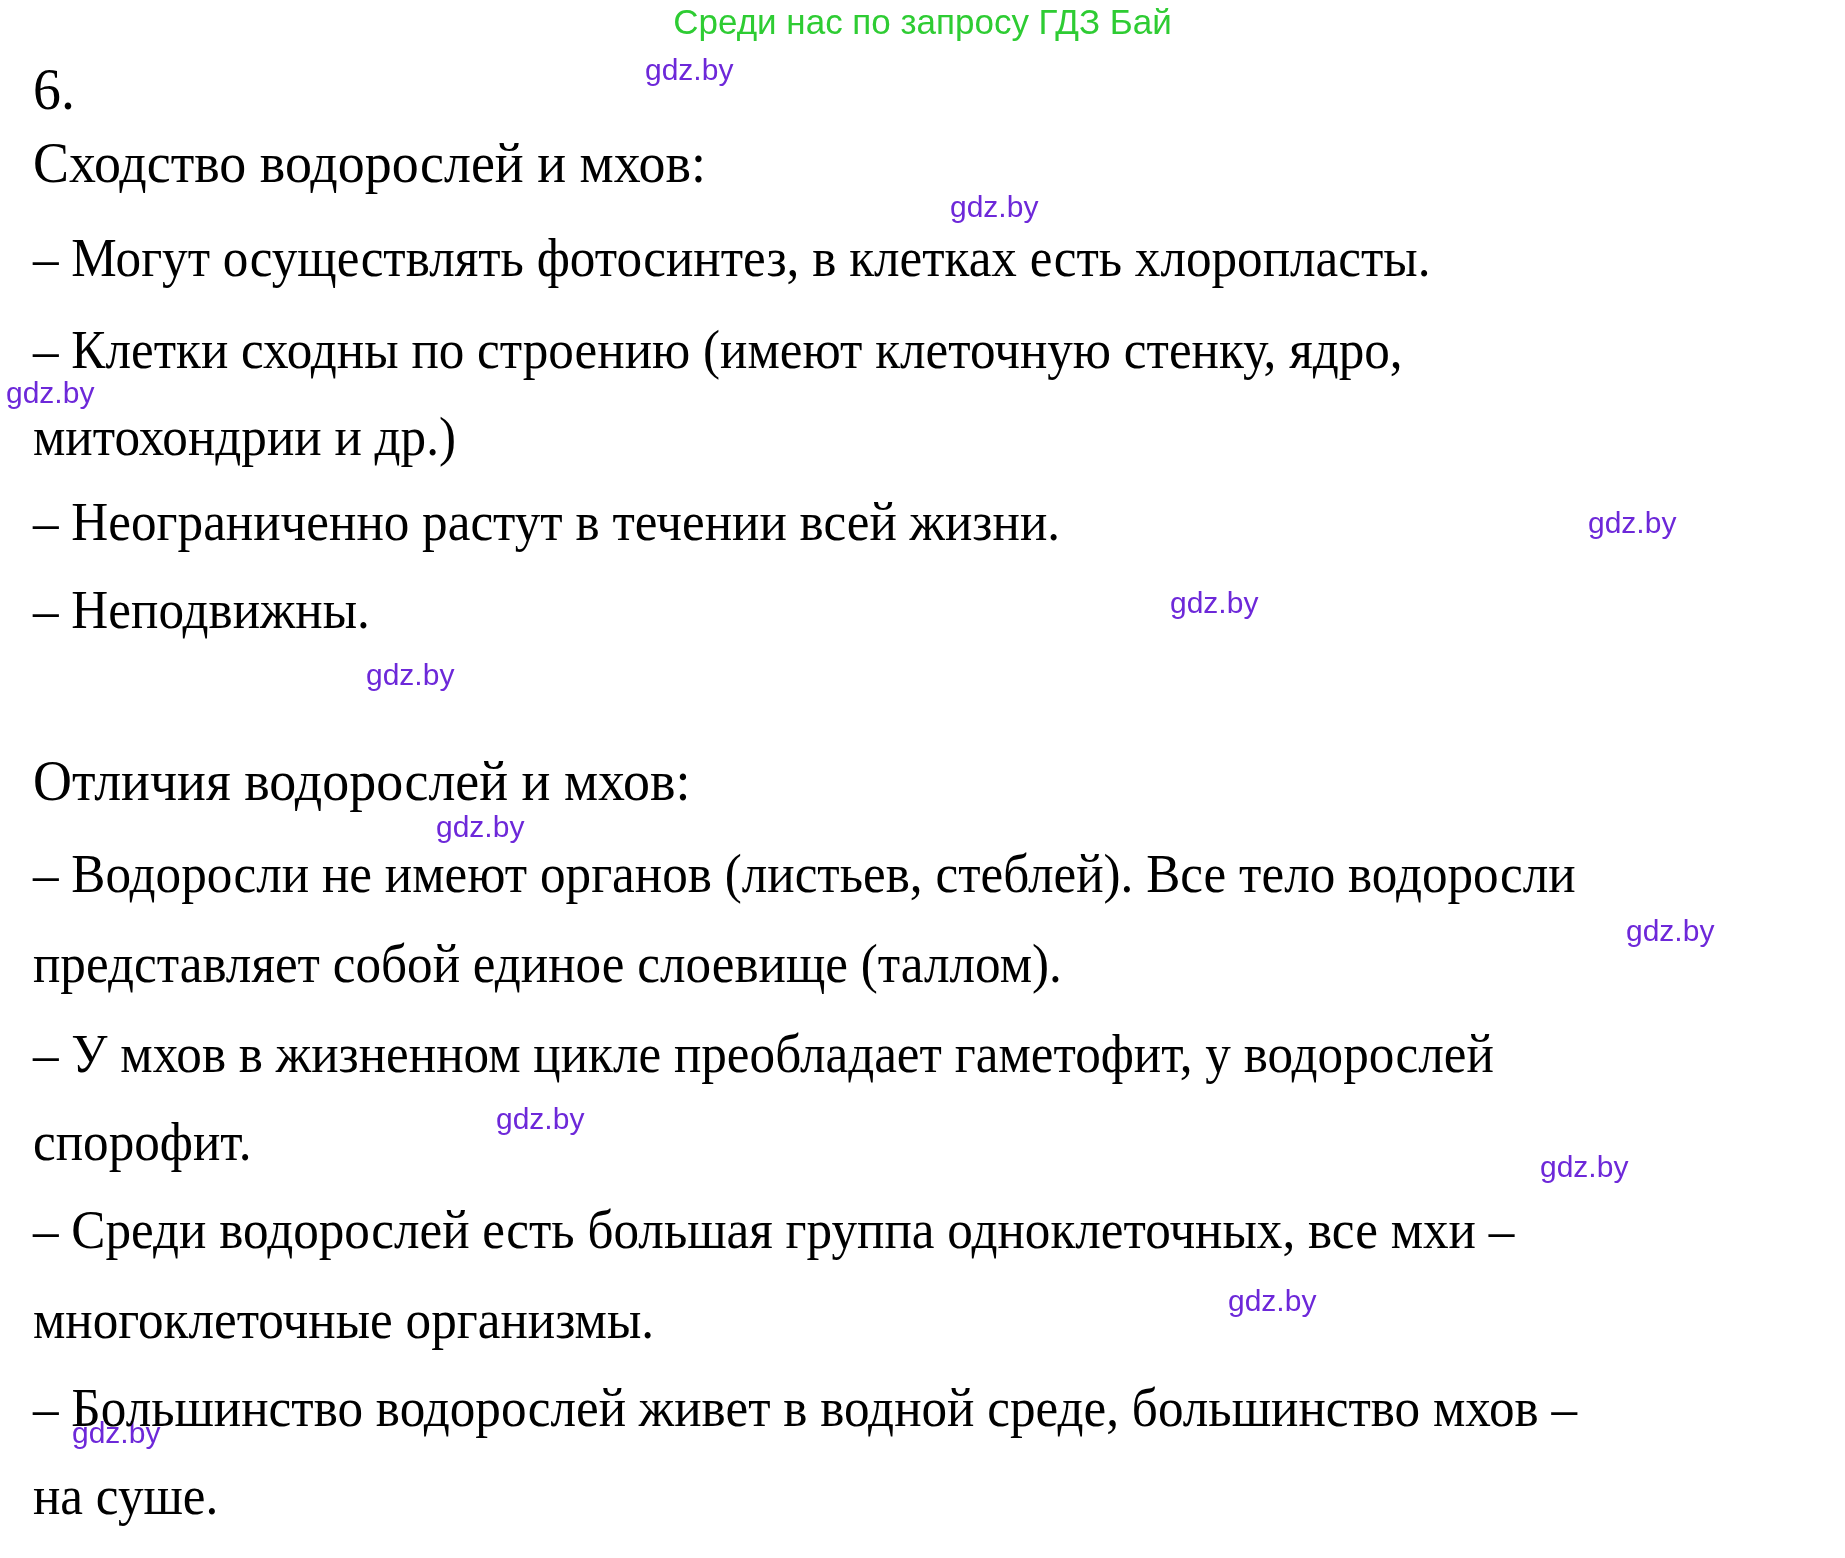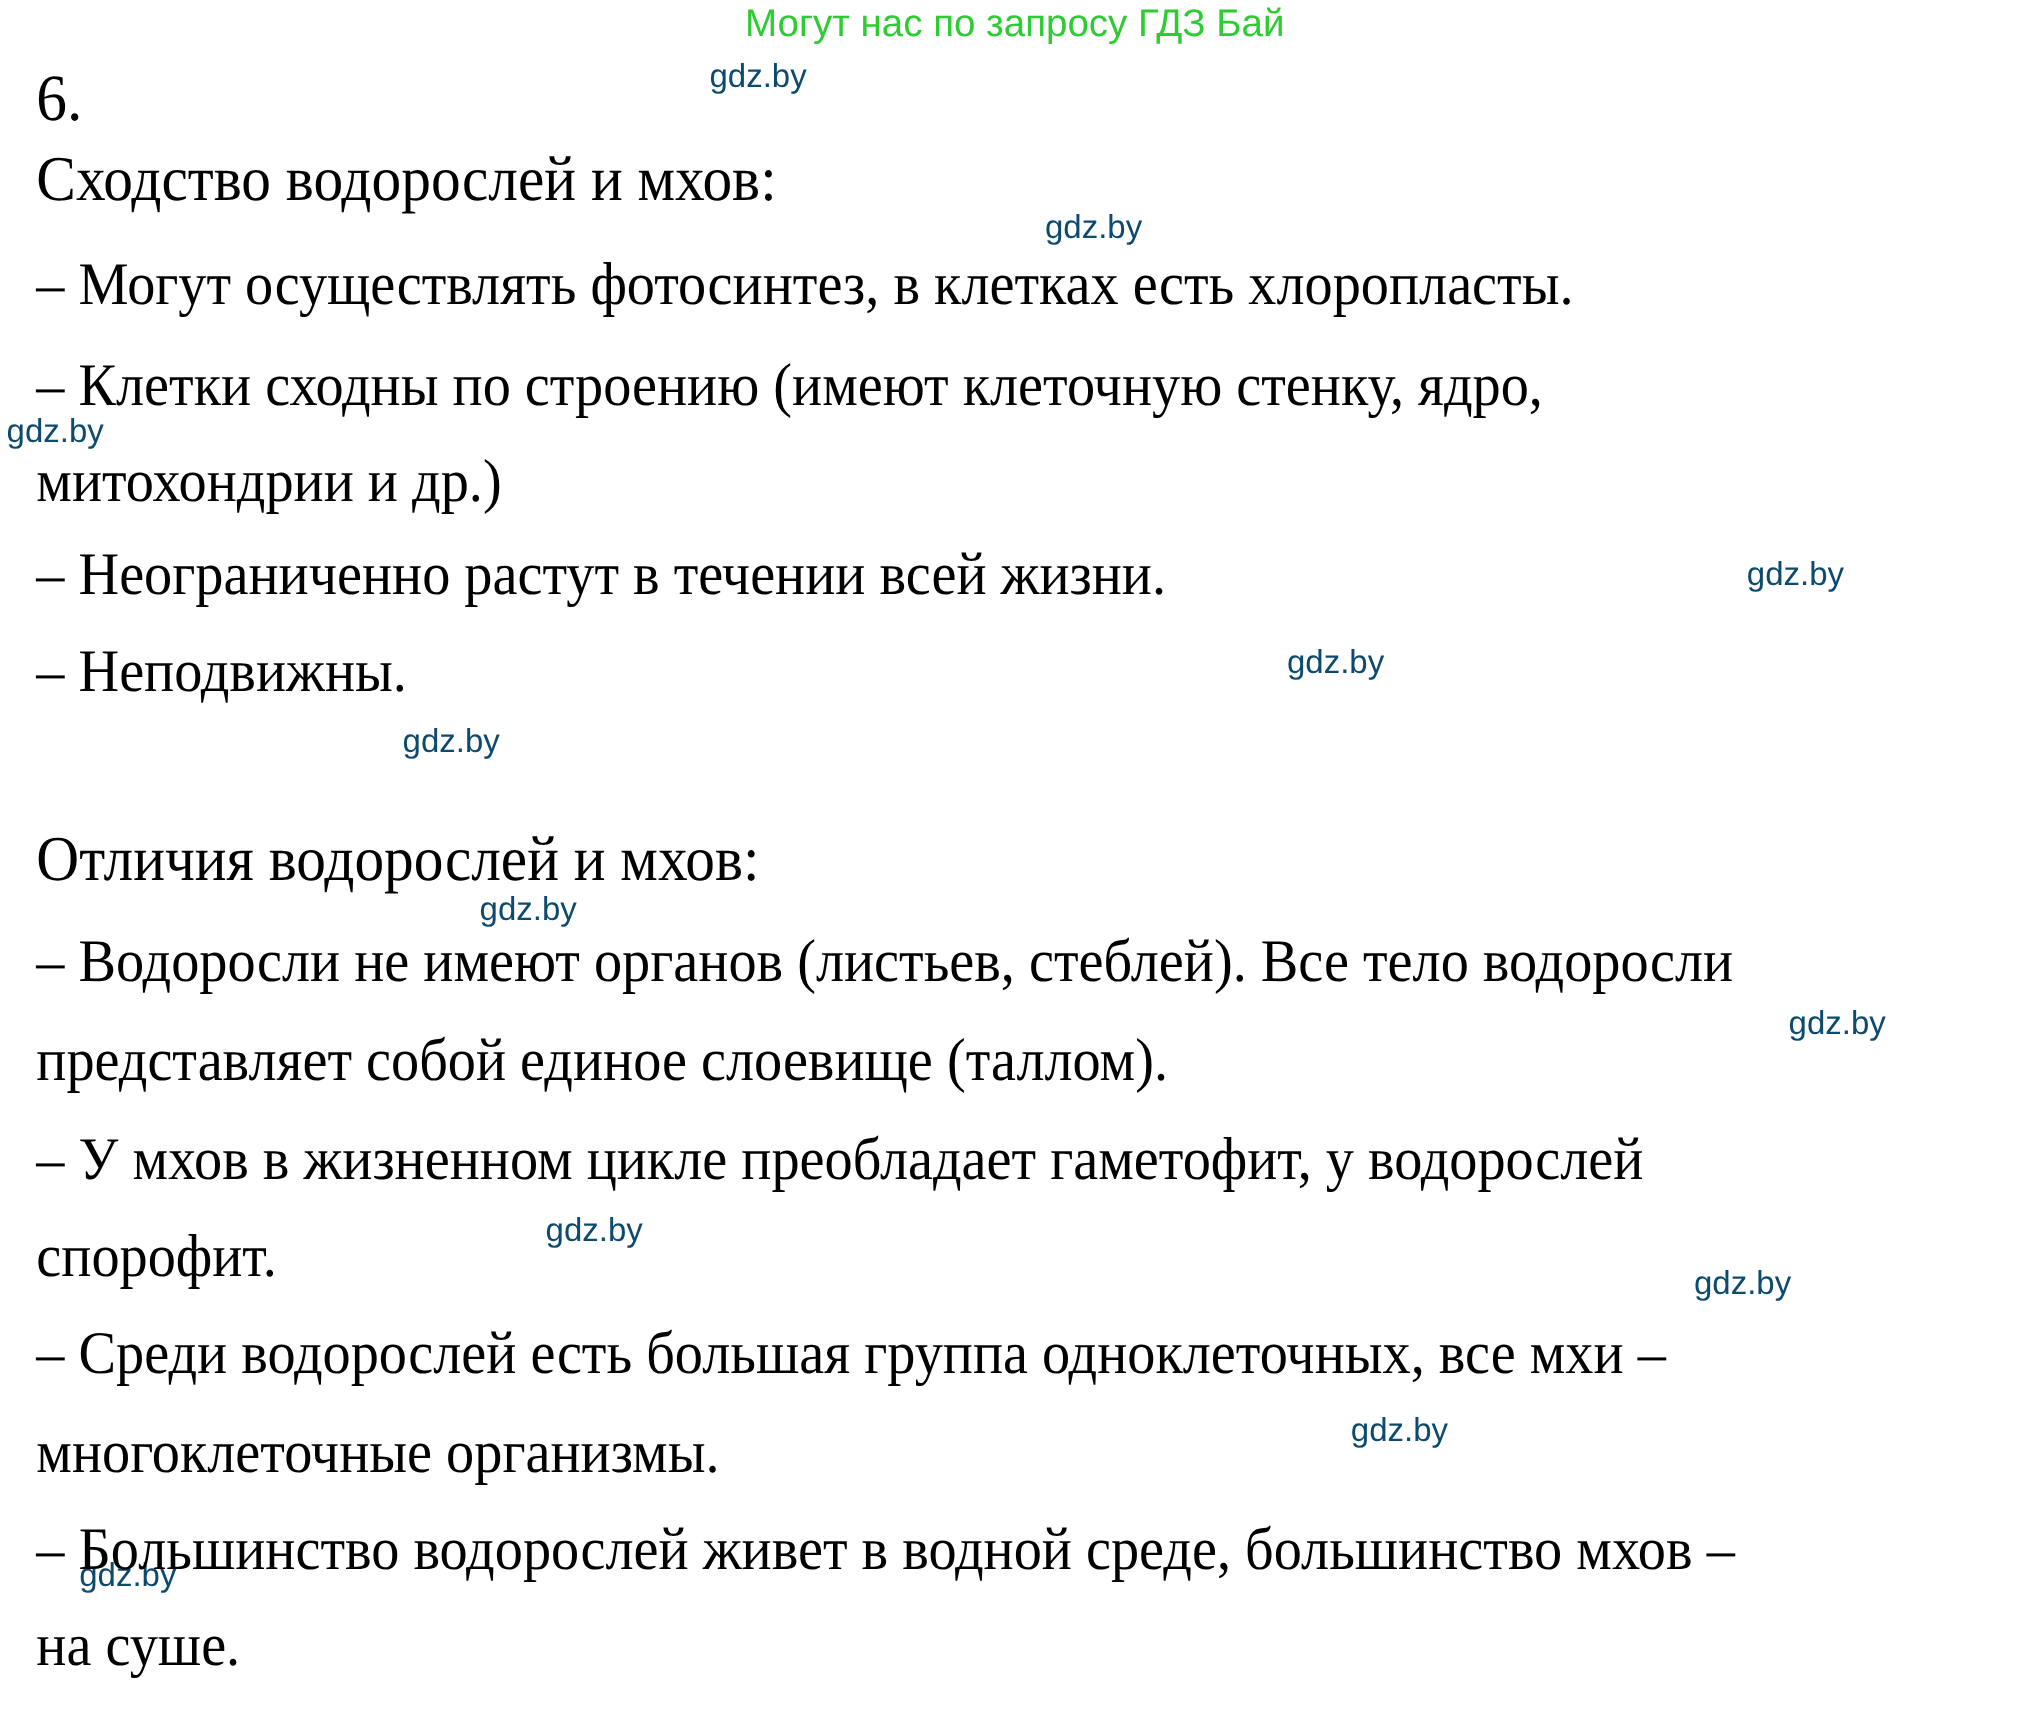--- a/index.html
+++ b/index.html
@@ -24,21 +24,21 @@
     font-family: "Liberation Sans", sans-serif;
     font-size: 35px;
     font-weight: 400;
     color: #2ecc33;
     white-space: nowrap;
   }
   .wm {
     position: absolute;
     font-family: "Liberation Sans", sans-serif;
     font-size: 30px;
-    color: #0c4a6e;
+    color: #6d28d9;
     white-space: nowrap;
     line-height: 1;
   }
   .tline {
     position: absolute;
     left: 33px;
     color: #000000;
     white-space: nowrap;
     line-height: 1.15;
     transform: scaleX(0.93);
@@ -57,21 +57,21 @@
     font-size: 35px;
     color: #4b0c82;
     white-space: nowrap;
   }
 </style>
 </head>
 <body>
 
 <div class="page">
 
-  <div class="promo">Могут нас по запросу ГДЗ Бай</div>
+  <div class="promo">Среди нас по запросу ГДЗ Бай</div>
 
   <span class="wm" style="left:645px;  top:55px;">gdz.by</span>
   <span class="wm" style="left:950px;  top:192px;">gdz.by</span>
   <span class="wm" style="left:6px;    top:378px;">gdz.by</span>
   <span class="wm" style="left:1588px; top:508px;">gdz.by</span>
   <span class="wm" style="left:1170px; top:588px;">gdz.by</span>
   <span class="wm" style="left:366px;  top:660px;">gdz.by</span>
   <span class="wm" style="left:436px;  top:812px;">gdz.by</span>
   <span class="wm" style="left:1626px; top:916px;">gdz.by</span>
   <span class="wm" style="left:496px;  top:1104px;">gdz.by</span>

